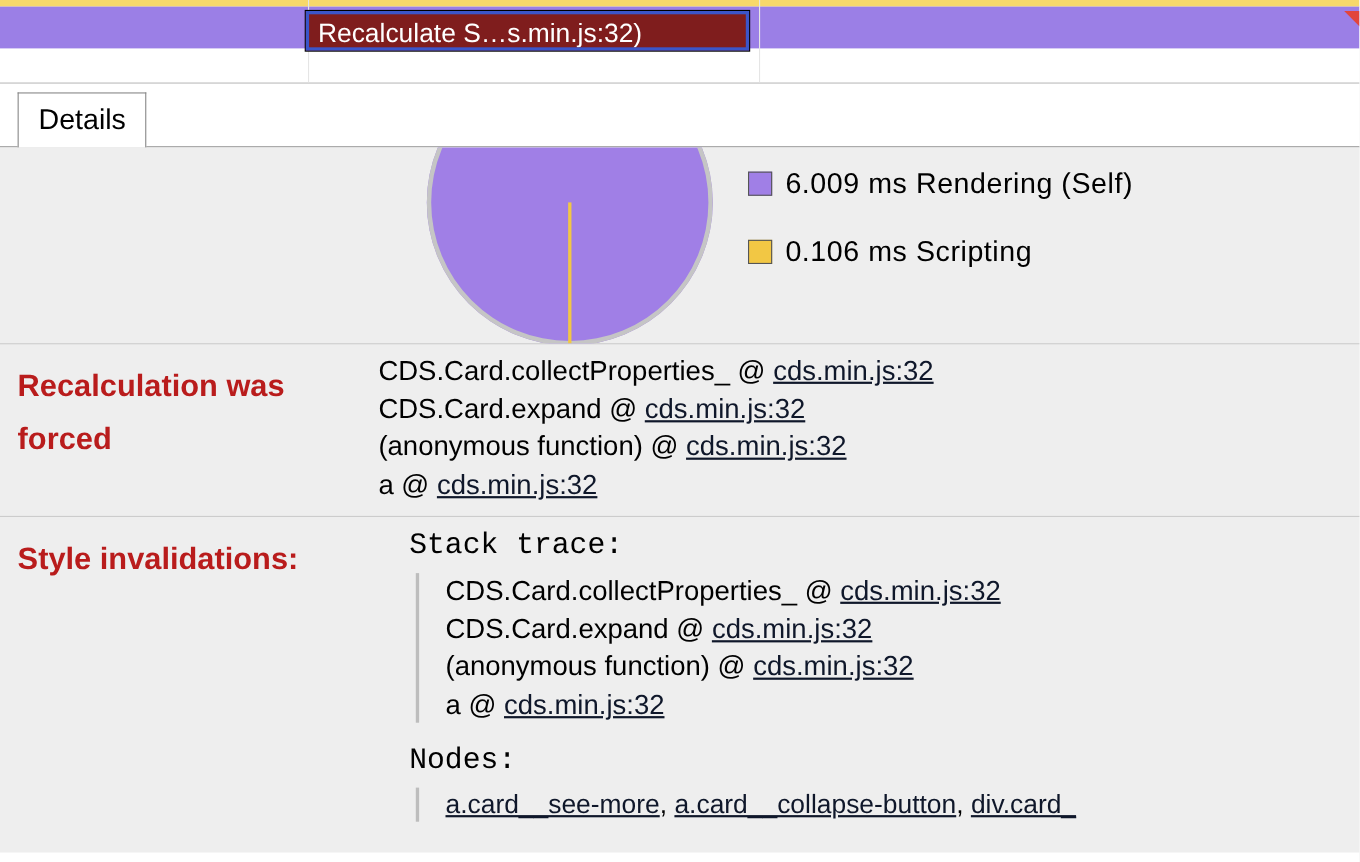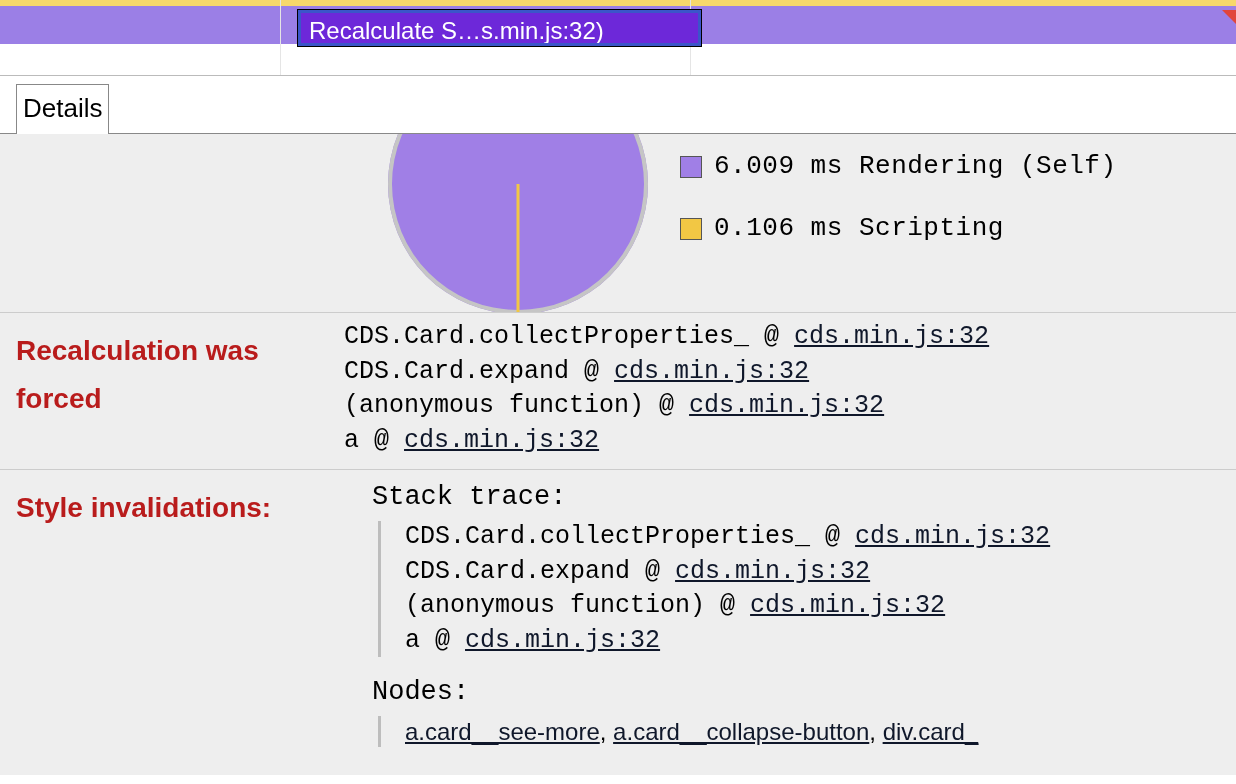--- a/index.html
+++ b/index.html
@@ -5,21 +5,21 @@
   * { box-sizing: border-box; margin: 0; padding: 0; }
   body {
     font-family: "Helvetica Neue", Arial, sans-serif;
     font-size: 24px;
     color: #000;
     width: 1236px;
     height: 784px;
     overflow: hidden;
     background: #fff;
   }
-  .mono { font-family: Liberation Mono, monospace; }
+  .mono { font-family: Liberation Sans, sans-serif; }
 
   
   .flame-area {
     position: relative;
     height: 76px;
     border-bottom: 1px solid #bbb;
     background: #fff;
     overflow: hidden;
   }
   .flame-gridline {
@@ -43,24 +43,24 @@
     height: 36px;
     line-height: 36px;
     padding: 0 8px;
     font-size: 24px;
     white-space: nowrap;
     overflow: hidden;
     color: #fff;
     font-weight: 400;
   }
   .flame-recalc {
-    background: #6d28d9;
+    background: #7f1d1d;
     border: 3px solid #3b55c9;
     box-shadow: 0 0 0 1px #000;
-    left: 298px; width: 403px;
+    left: 278px; width: 403px;
   }
   .flame-layout {
     background: #9b7fe6;
     left: 690px; width: 546px;
     font-weight: 600;
   }
   .flame-red-tri {
     position: absolute;
     right: 0; top: 10px;
     width: 0; height: 0;
@@ -71,21 +71,21 @@
   
   .tabbar {
     height: 58px;
     border-bottom: 1px solid #888;
     background: #fff;
   }
   .tab {
     display: inline-block;
     margin-left: 16px;
     margin-top: 8px;
-    padding: 8px 6px 10px;
+    padding: 8px 18px 10px;
     border: 1px solid #888;
     border-bottom: none;
     background: #fff;
     font-size: 26px;
   }
 
   
   .details {
     background: #eee;
   }

